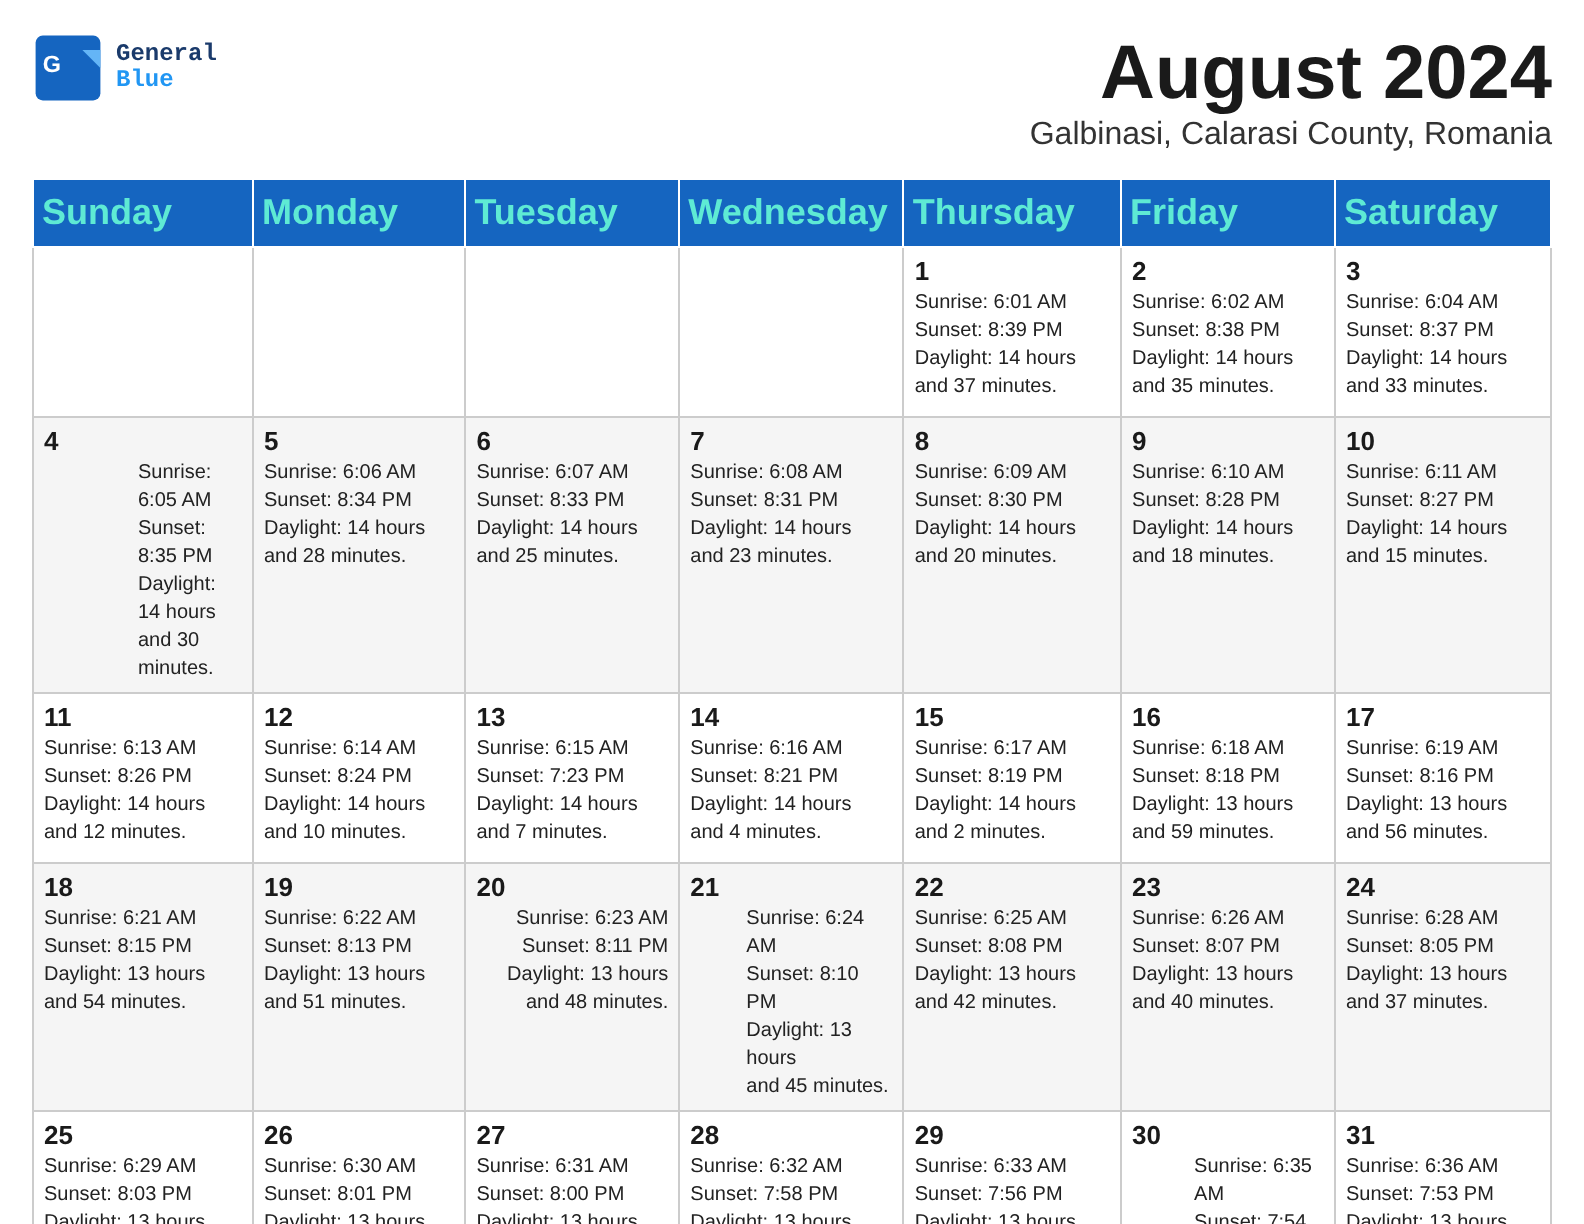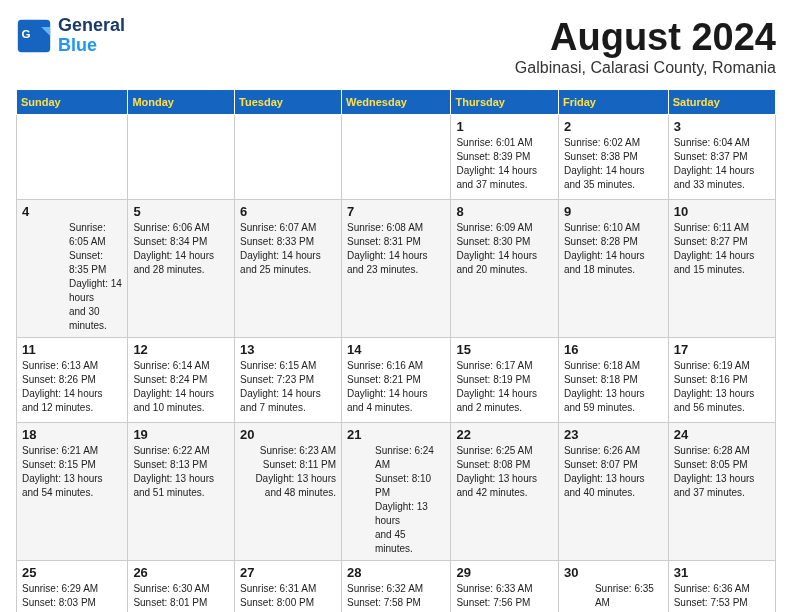--- a/index.html
+++ b/index.html
@@ -15,24 +15,25 @@
       justify-content: space-between;
       align-items: flex-start;
       margin-bottom: 12px;
     }
     .logo {
       display: flex;
       align-items: center;
       gap: 6px;
     }
     .logo-text {
-      font-size: 18px;
+      font-size: 12px;
       font-weight: bold;
       color: #1a3a6b;
       line-height: 1.1;
+      font-family: Liberation Mono, monospace;
     }
     .logo-text span {
       color: #2196F3;
     }
     .logo-icon {
       width: 36px;
       height: 36px;
     }
     .title-section {
       text-align: right;
@@ -46,24 +47,24 @@
       font-size: 16px;
       color: #333;
     }
     table {
       width: 100%;
       border-collapse: collapse;
       font-size: 11px;
     }
     thead th {
       background-color: #1565C0;
-      color: #fde047;
+      color: #5eead4;
       padding: 6px 4px;
       text-align: left;
-      font-size: 11px;
+      font-size: 18px;
       font-weight: bold;
       border: 1px solid #fff;
     }
     td {
       border: 1px solid #ccc;
       vertical-align: top;
       padding: 4px 5px;
       width: 113px;
       min-height: 80px;
       height: 85px;

